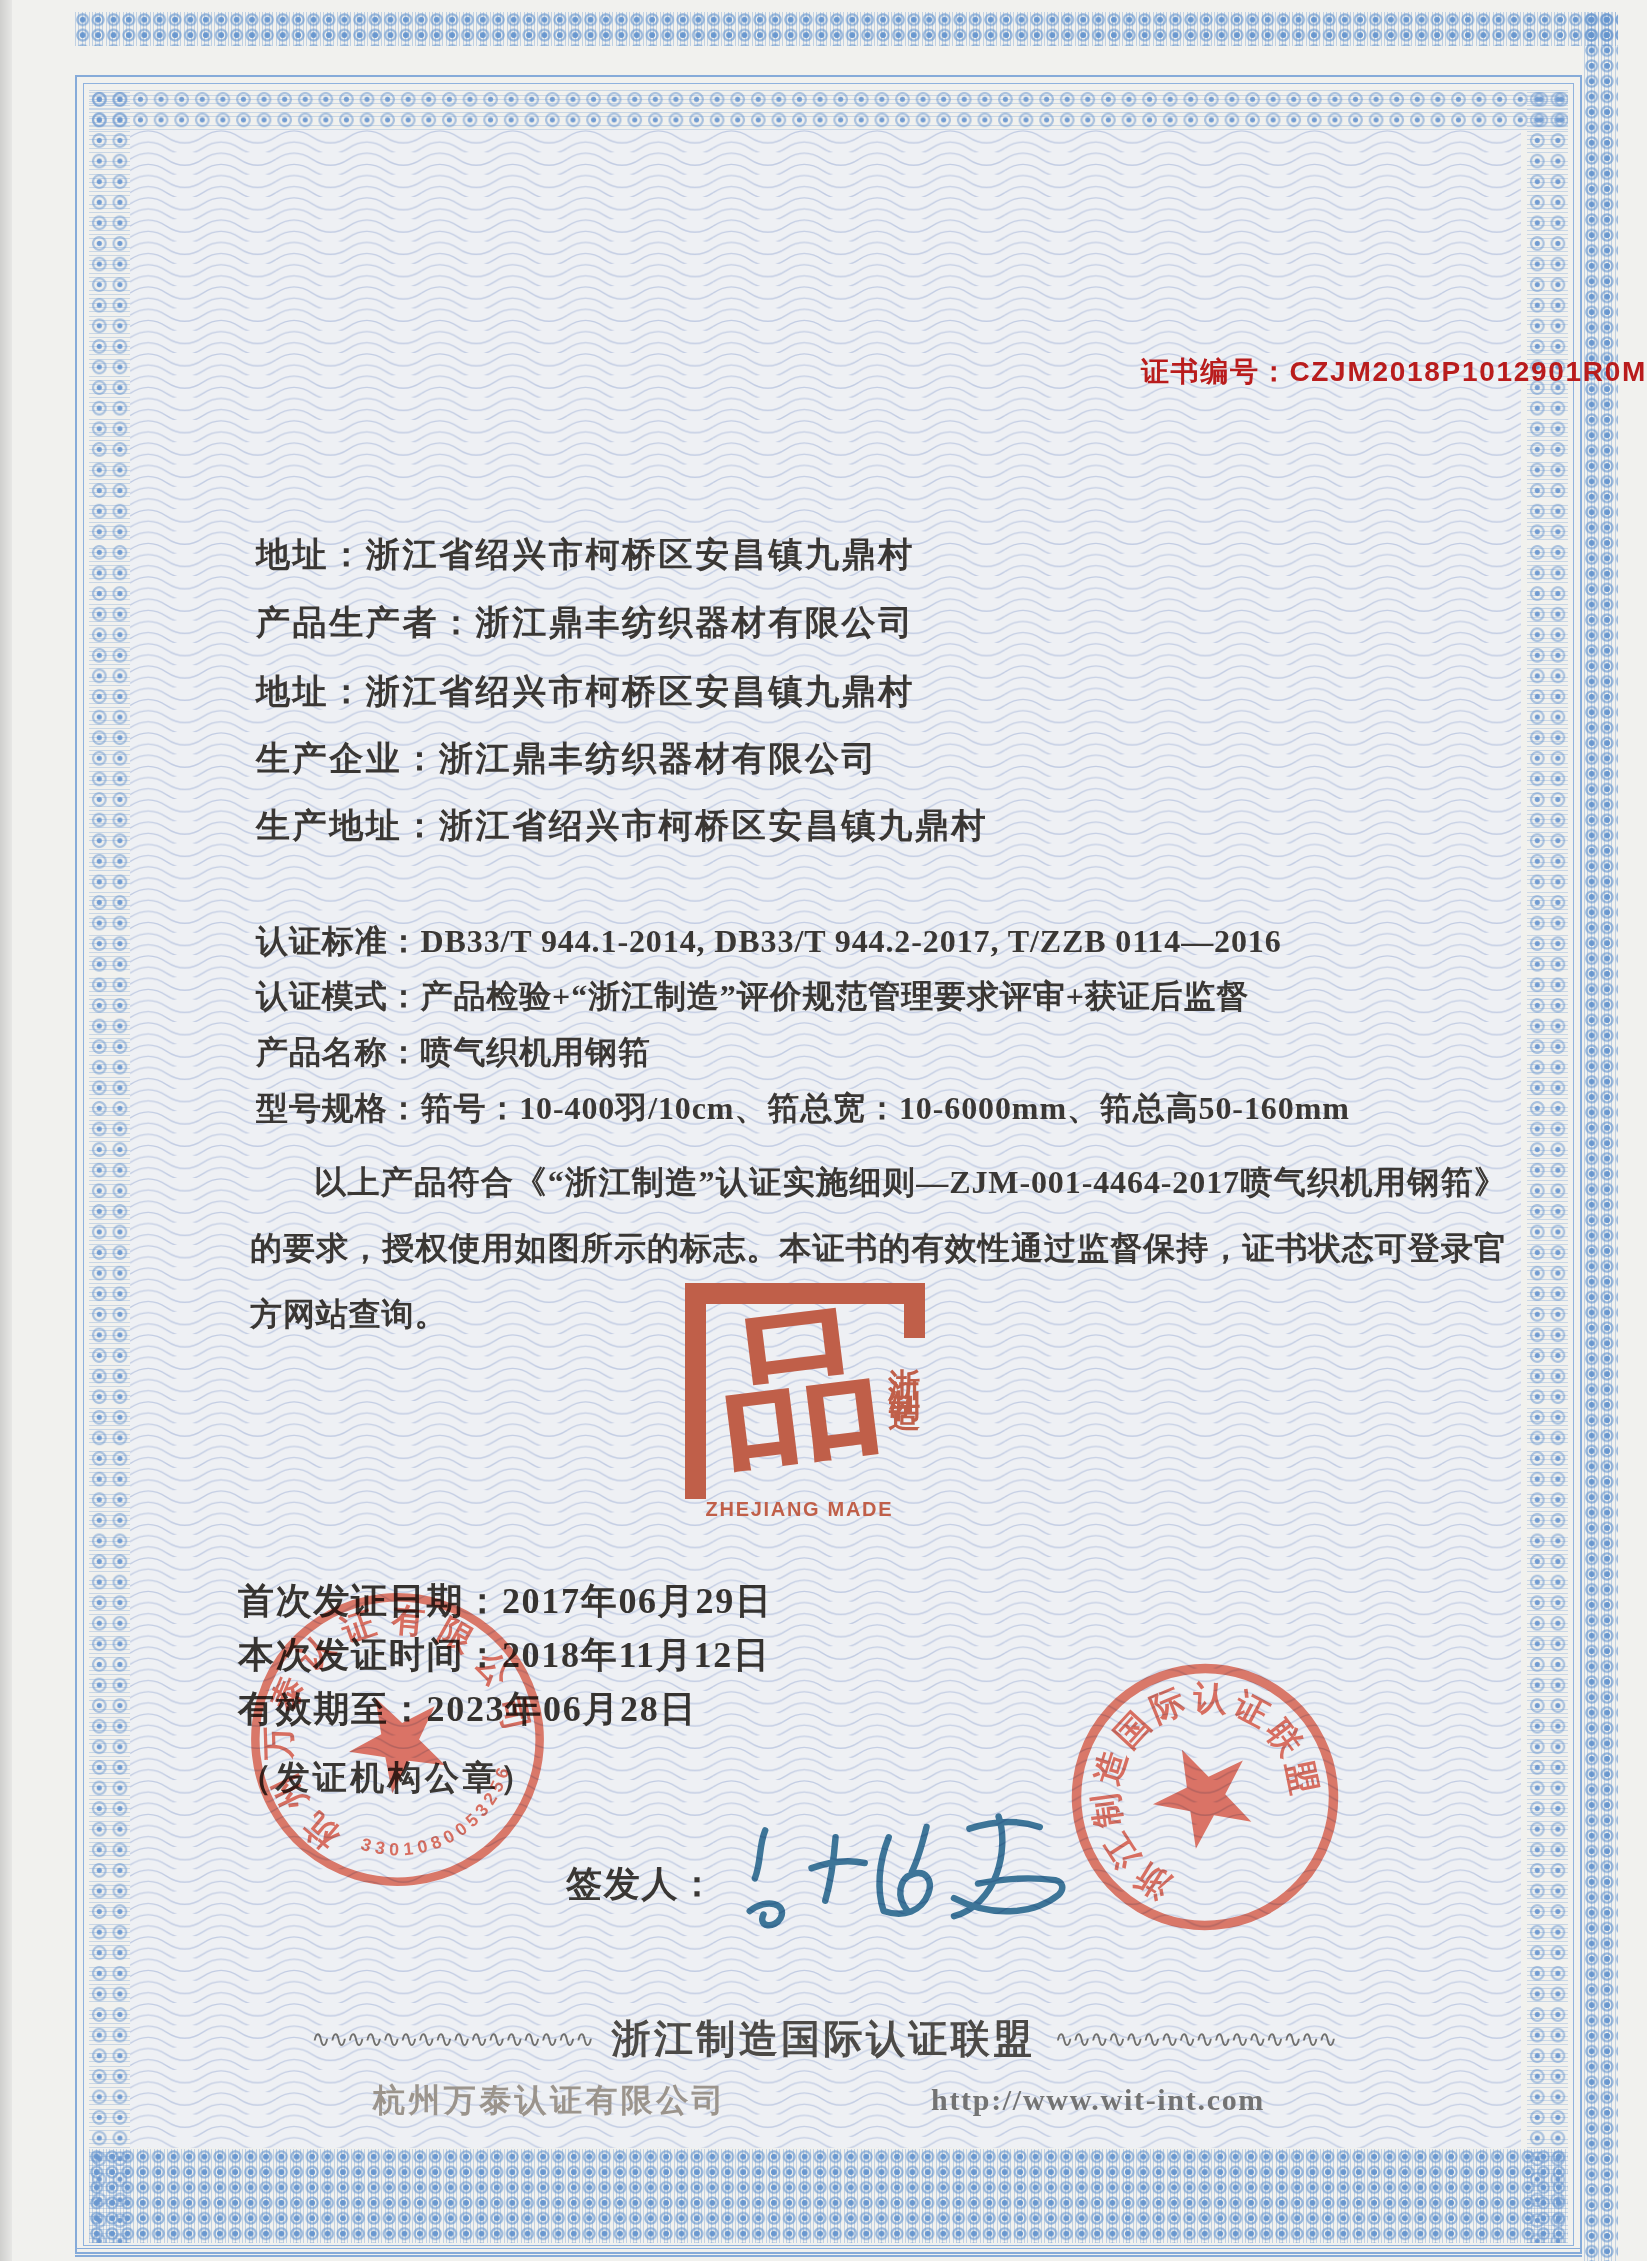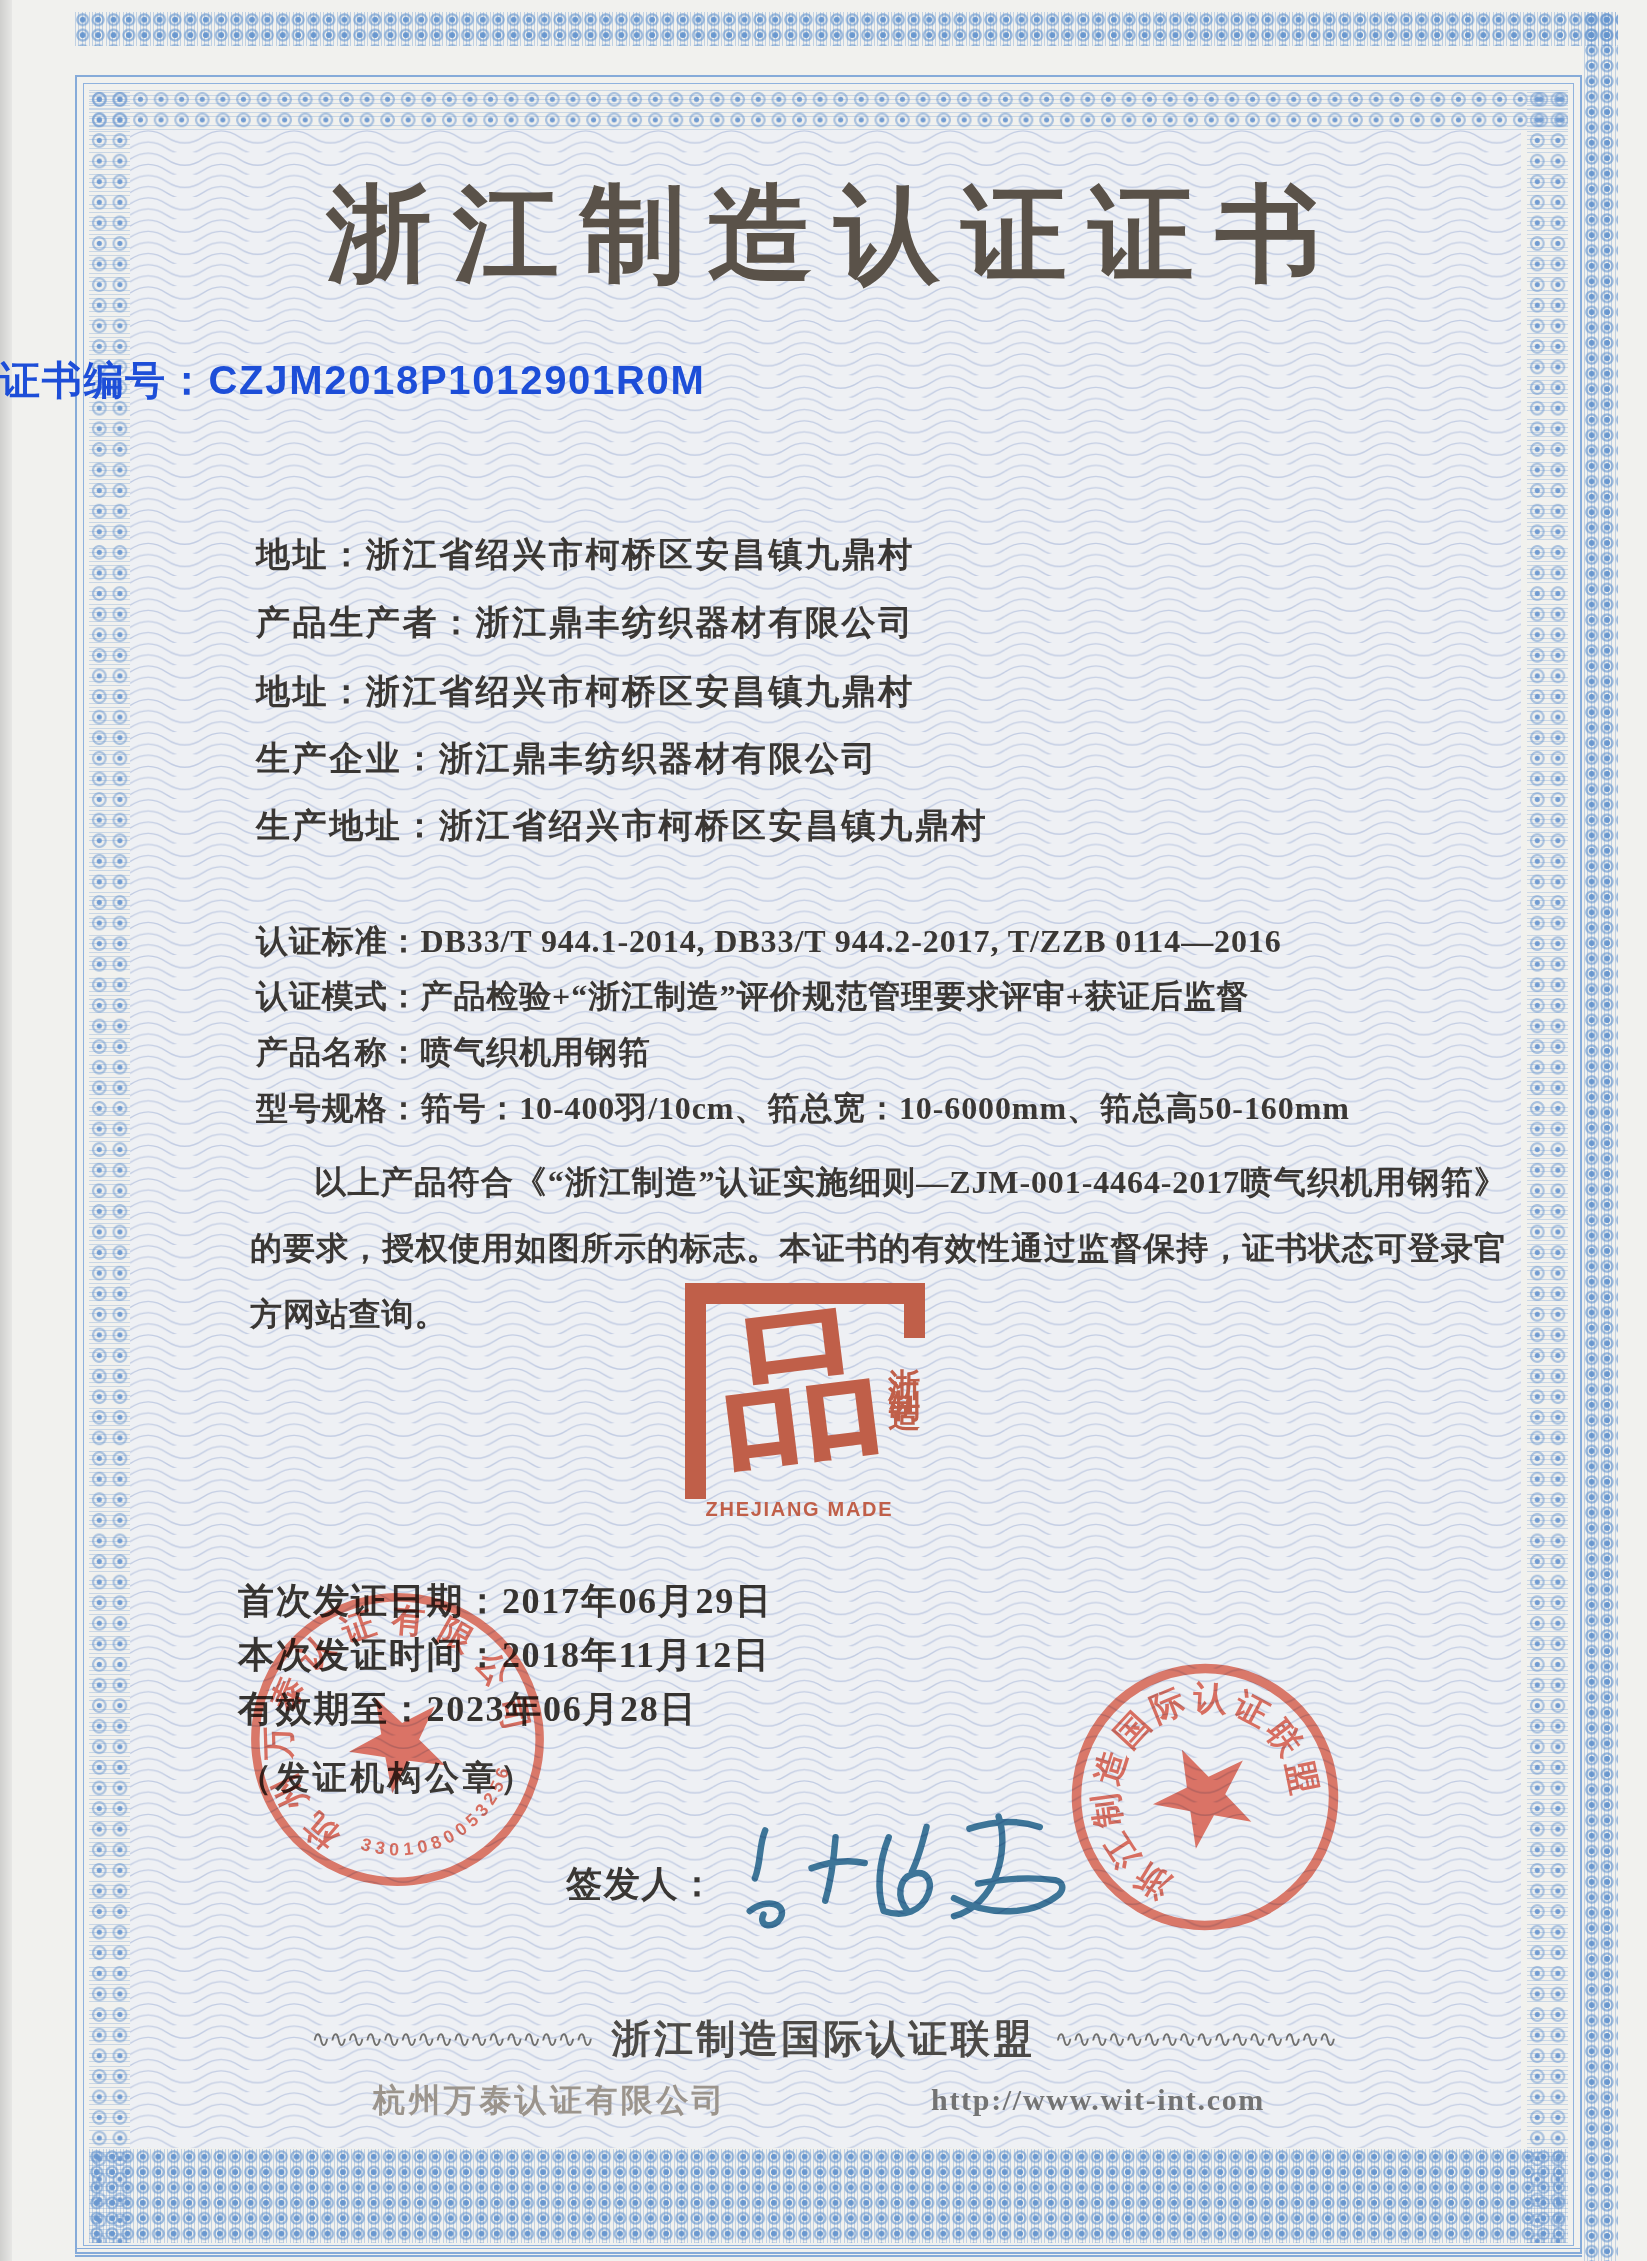--- a/index.html
+++ b/index.html
@@ -28,21 +28,21 @@
   .strip-right{position:absolute;right:29px;top:12px;width:34px;height:2249px;}
   .bottom-lines{position:absolute;left:75px;right:65px;top:2248px;height:6px;
       border-top:1.7px solid #86abd9;border-bottom:2.6px solid #86abd9;}
   
   .wavefield{position:absolute;left:130px;top:130px;width:1391px;height:2018px;background:#eef0f4;}
   .wavefield svg{position:absolute;inset:0;}
   
   .title{position:absolute;left:0;top:165px;width:100%;text-align:center;
       font-size:105px;font-weight:bold;letter-spacing:22px;color:#5a5249;
       font-family:"DejaVu Serif","Liberation Serif",serif;text-indent:22px;}
-  .certno{position:absolute;left:0;top:353px;width:100%;text-align:left;font-size:40px;font-weight:bold;color:#1d4ed8;
+  .certno{position:absolute;left:0;top:353px;width:100%;text-align:right;font-size:28px;font-weight:bold;color:#b91c1c;
       font-family:"Liberation Sans","DejaVu Sans",sans-serif;letter-spacing:1.7px;}
   .fieldline{position:absolute;left:256px;font-size:34px;font-weight:bold;color:#3a3734;letter-spacing:2.6px;white-space:nowrap;}
   .specline{position:absolute;left:256px;font-size:32px;font-weight:bold;color:#3a3734;letter-spacing:0.9px;white-space:nowrap;}
   .statement{position:absolute;left:250px;top:1149px;width:1257px;font-size:32px;font-weight:600;
       line-height:66px;text-align:justify;text-indent:2em;color:#3a3734;letter-spacing:0.9px;}
   .dateline{position:absolute;left:238px;font-size:36px;font-weight:bold;color:#363330;letter-spacing:1.7px;white-space:nowrap;}
   .sealnote{position:absolute;left:238px;top:1755px;font-size:34px;font-weight:600;color:#3a3734;letter-spacing:3.4px;}
   .signer{position:absolute;left:566px;top:1860px;font-size:36px;font-weight:bold;color:#3a3734;letter-spacing:1.7px;}
   
   .logo{position:absolute;left:685px;top:1283px;width:240px;height:238px;}
@@ -90,21 +90,20 @@
   <div class="strip-top lace-dense"></div>
   <div class="strip-right lace-dense"></div>
   <div class="frame-a"></div>
   <div class="frame-b"></div>
   <div class="band-top lace"></div>
   <div class="band-bottom lace-dense"></div>
   <div class="band-left lace"></div>
   <div class="band-right lace"></div>
   <div class="bottom-lines"></div>
 
-  <div class="title">浙江制造认证证书</div>
   <div class="certno">
     <span>证书编号：</span><span>CZJM2018P1012901R0M</span>
   </div>
 
   <div class="fieldline" style="top:532px"><span>地址：</span><span>浙江省绍兴市柯桥区安昌镇九鼎村</span></div>
   <div class="fieldline" style="top:600px"><span>产品生产者：</span><span>浙江鼎丰纺织器材有限公司</span></div>
   <div class="fieldline" style="top:669px"><span>地址：</span><span>浙江省绍兴市柯桥区安昌镇九鼎村</span></div>
   <div class="fieldline" style="top:803px"><span>生产地址：</span><span>浙江省绍兴市柯桥区安昌镇九鼎村</span></div>
   <div class="fieldline" style="top:736px"><span>生产企业：</span><span>浙江鼎丰纺织器材有限公司</span></div>
 

